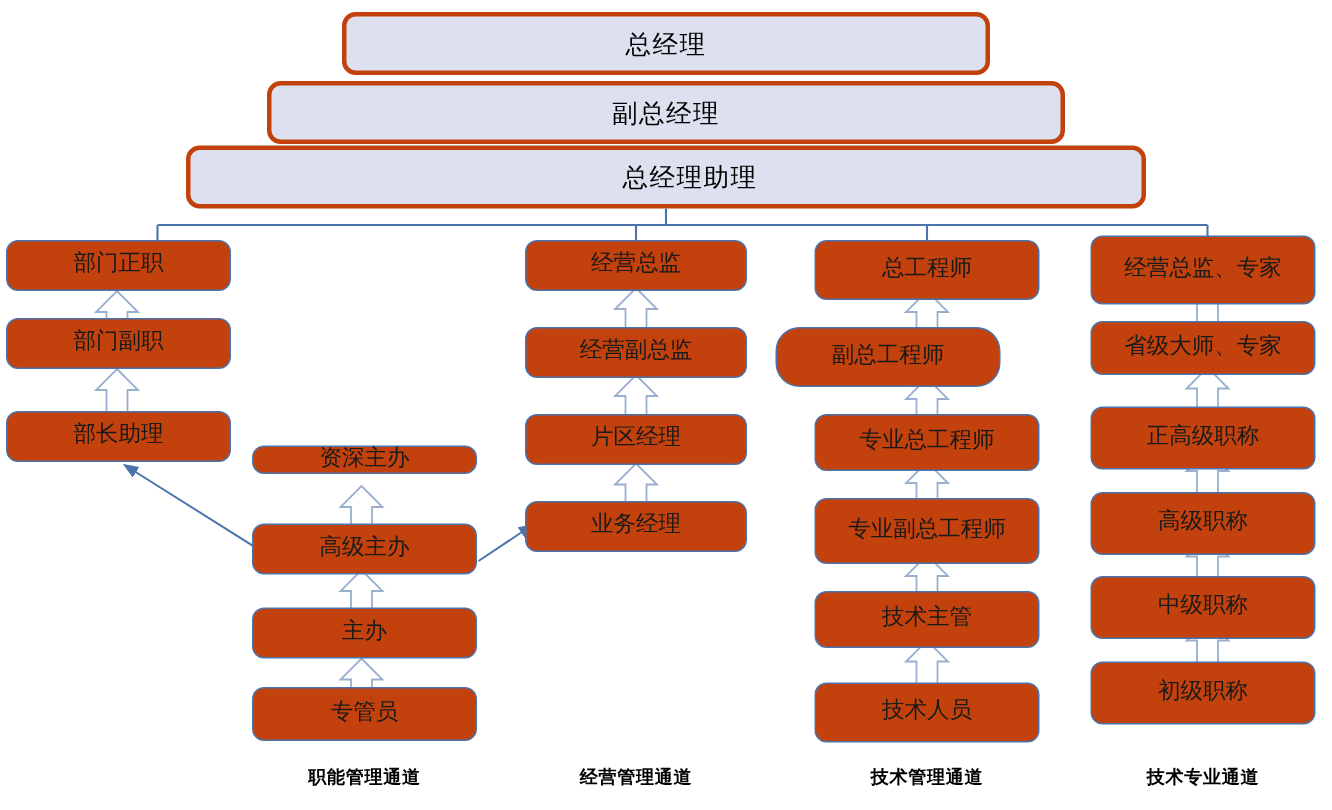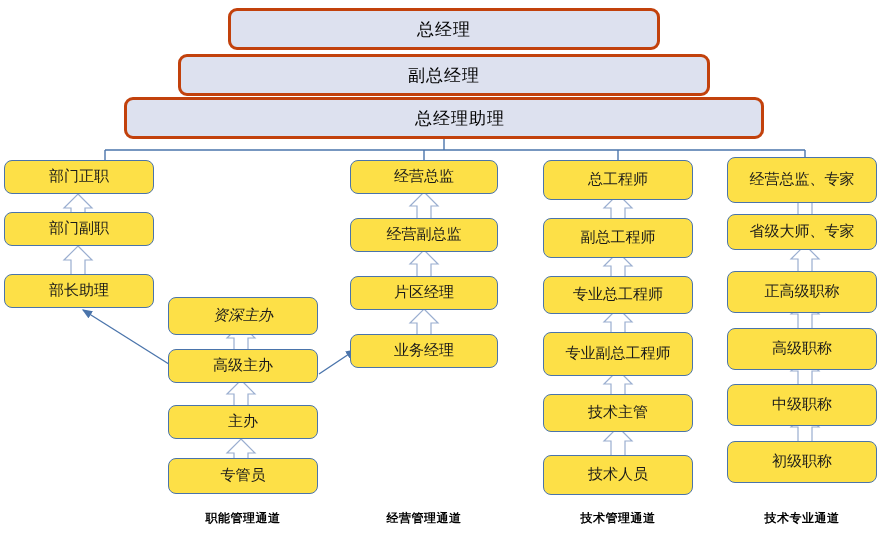--- a/index.html
+++ b/index.html
@@ -19,21 +19,21 @@
     border-radius:9px;
     box-sizing:border-box;
     display:flex;align-items:center;justify-content:center;
     font-size:17px;color:#000;
     letter-spacing:1px;
   }
 
   
   .node{
     position:absolute;
-    background:#fde047;
+    background:#c2410c;
     border:1px solid #4a74ab;
     border-radius:8px;
     box-sizing:border-box;
     display:flex;align-items:center;justify-content:center;
     text-align:center;
     font-size:15px;color:#1a1a1a;
     line-height:1.15;
     padding:0 4px;
     z-index:3;
   }
@@ -115,36 +115,36 @@
       <polygon points="805,300 819,314 812,314 812,338 798,338 798,314 791,314"></polygon>
       <polygon points="805,357 819,371 812,371 812,394 798,394 798,371 791,371"></polygon>
       <polygon points="805,413 819,427 812,427 812,450 798,450 798,427 791,427"></polygon>
     </g>
   </svg>
 
   <div class="node" style="left:4px;top:160px;width:150px;height:34px;">部门正职</div>
   <div class="node" style="left:4px;top:212px;width:150px;height:34px;">部门副职</div>
   <div class="node" style="left:4px;top:274px;width:150px;height:34px;">部长助理</div>
 
-  <div class="node" style="left:168px;top:297px;width:150px;height:38px;font-style:italic;">资深主办</div>
+  <div class="node" style="left:168px;top:297px;width:150px;height:19px;">资深主办</div>
   <div class="node" style="left:168px;top:349px;width:150px;height:34px;">高级主办</div>
   <div class="node" style="left:168px;top:405px;width:150px;height:34px;">主办</div>
   <div class="node" style="left:168px;top:458px;width:150px;height:36px;">专管员</div>
 
   <div class="caption" style="left:168px;top:510px;width:150px;">职能管理通道</div>
 
   <div class="node" style="left:350px;top:160px;width:148px;height:34px;">经营总监</div>
   <div class="node" style="left:350px;top:218px;width:148px;height:34px;">经营副总监</div>
   <div class="node" style="left:350px;top:276px;width:148px;height:34px;">片区经理</div>
   <div class="node" style="left:350px;top:334px;width:148px;height:34px;">业务经理</div>
 
   <div class="caption" style="left:350px;top:510px;width:148px;">经营管理通道</div>
 
   <div class="node" style="left:543px;top:160px;width:150px;height:40px;">总工程师</div>
-  <div class="node" style="left:543px;top:218px;width:150px;height:40px;">副总工程师</div>
+  <div class="node" style="left:517px;top:218px;width:150px;height:40px;border-radius:16px;">副总工程师</div>
   <div class="node" style="left:543px;top:276px;width:150px;height:38px;">专业总工程师</div>
   <div class="node tall" style="left:543px;top:332px;width:150px;height:44px;">专业副总工程师</div>
   <div class="node" style="left:543px;top:394px;width:150px;height:38px;">技术主管</div>
   <div class="node" style="left:543px;top:455px;width:150px;height:40px;">技术人员</div>
 
   <div class="caption" style="left:543px;top:510px;width:150px;">技术管理通道</div>
 
   <div class="node tall" style="left:727px;top:157px;width:150px;height:46px;">经营总监、专家</div>
   <div class="node" style="left:727px;top:214px;width:150px;height:36px;">省级大师、专家</div>
   <div class="node" style="left:727px;top:271px;width:150px;height:42px;">正高级职称</div>

